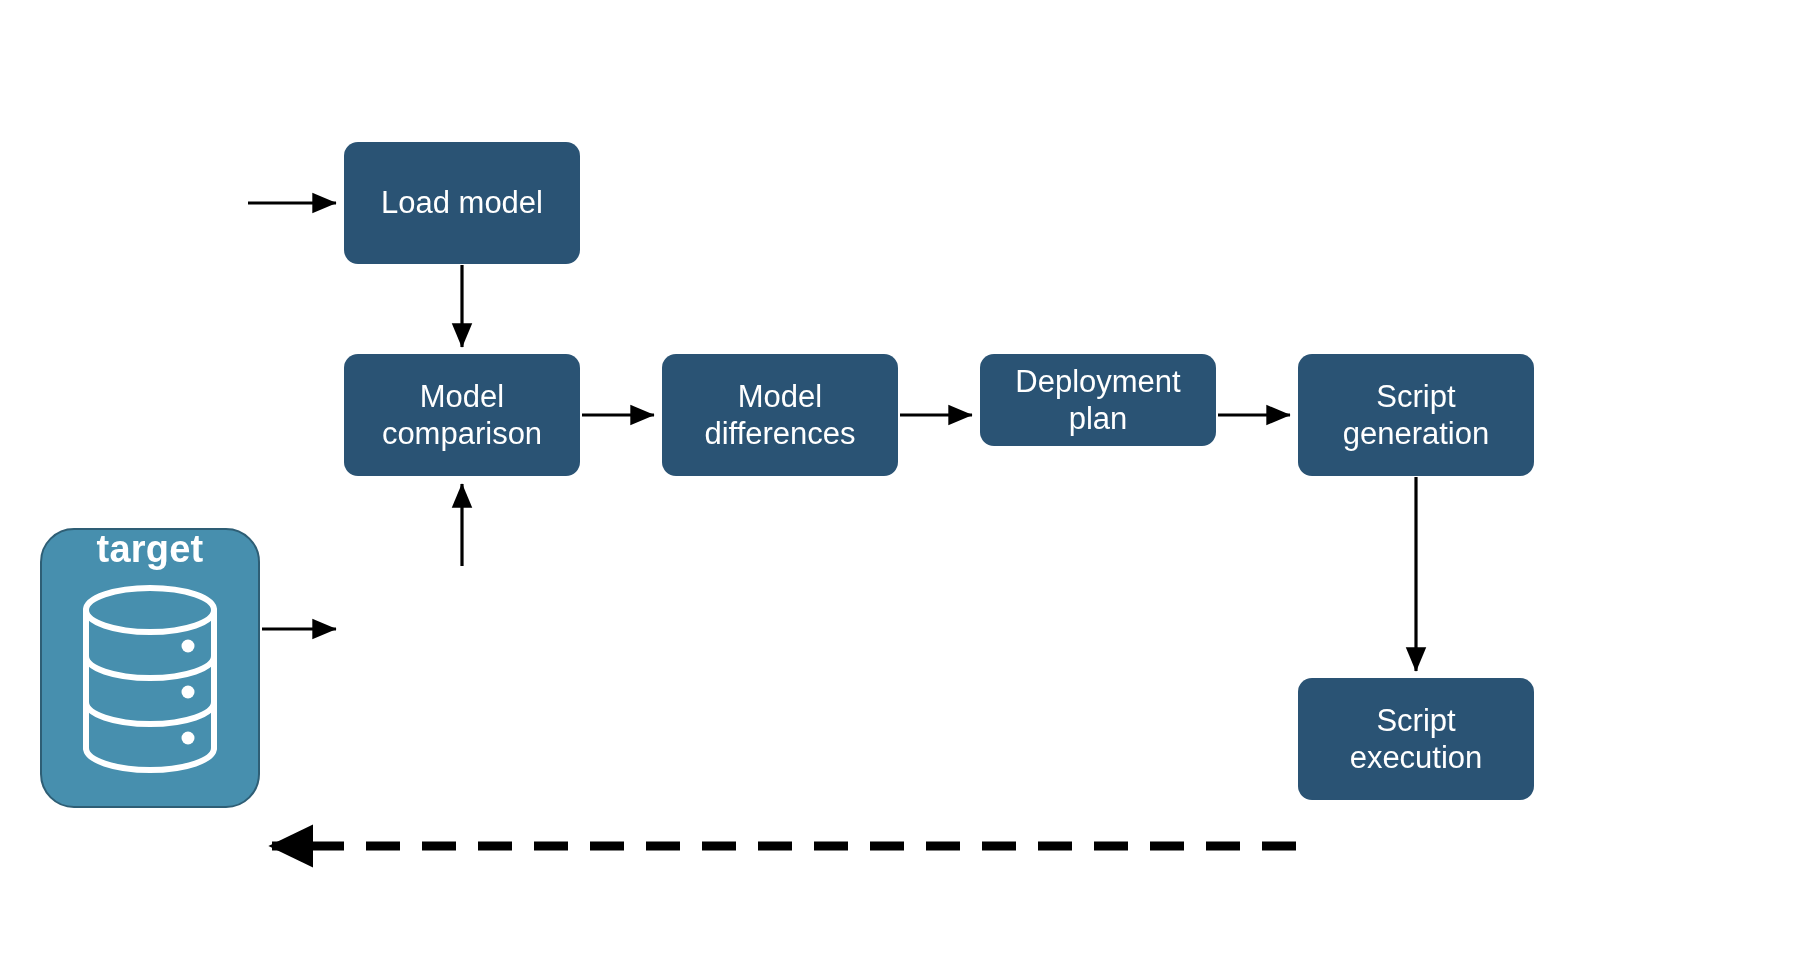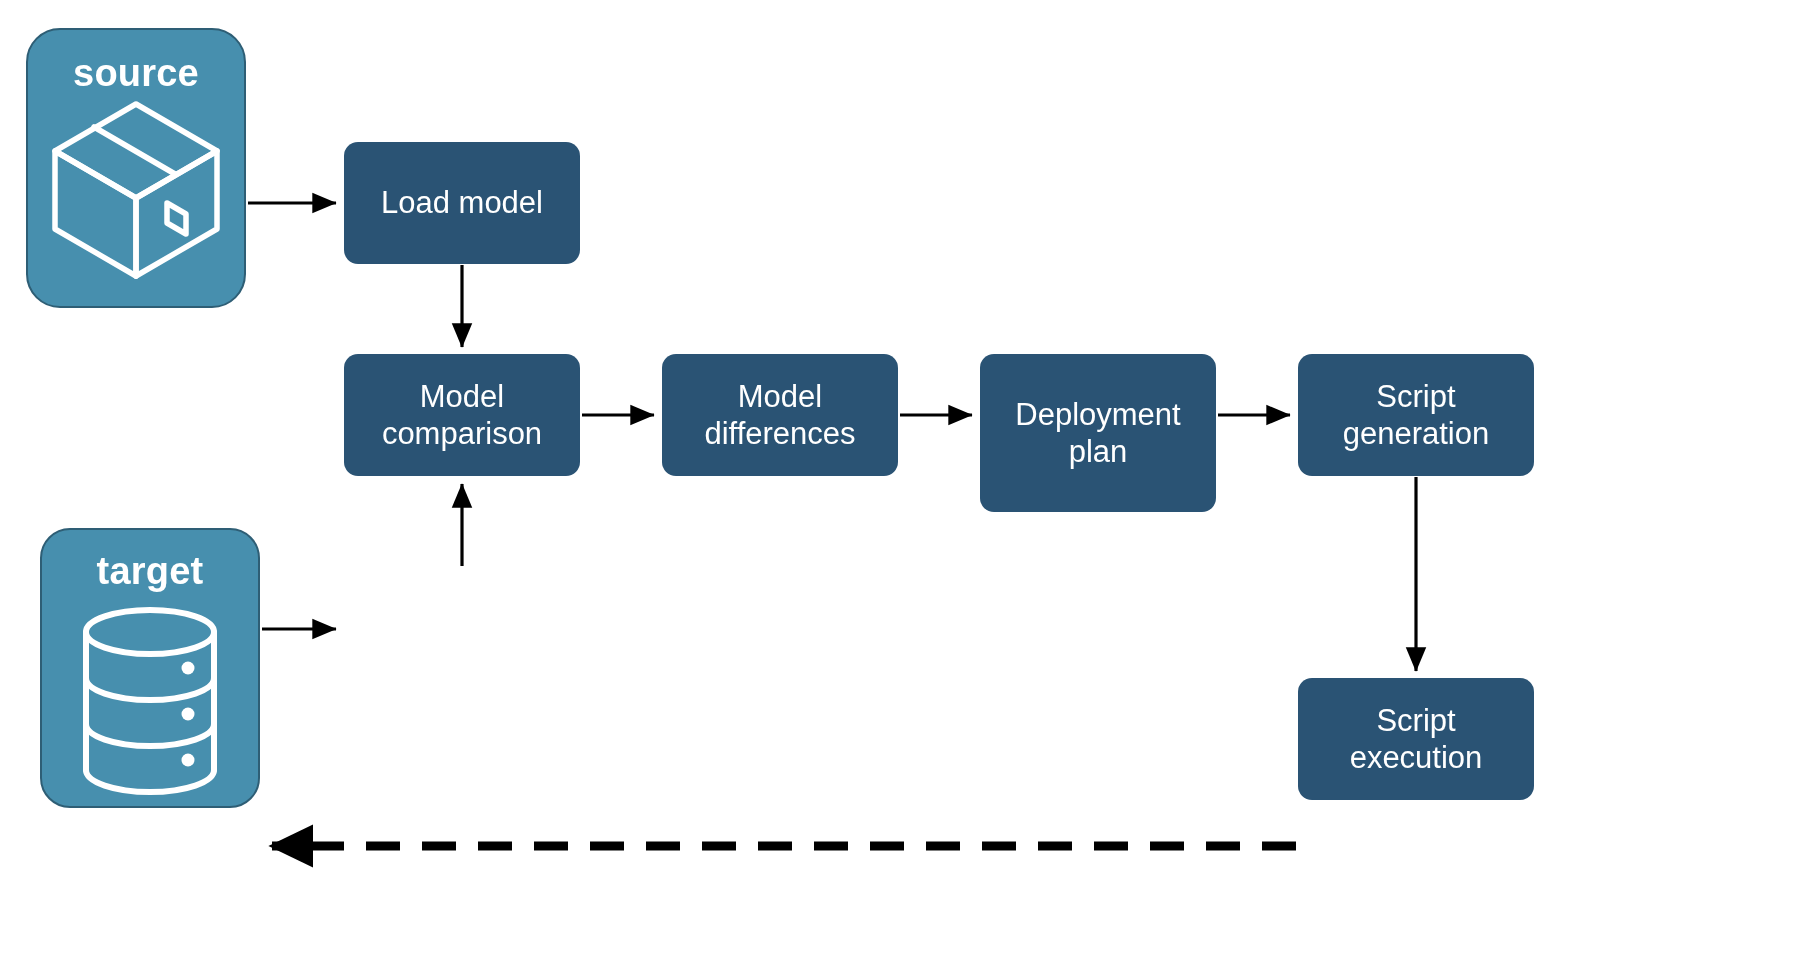--- a/index.html
+++ b/index.html
@@ -96,39 +96,22 @@
 
     <line x1="1416" y1="477" x2="1416" y2="671" stroke="#000000" stroke-width="3.2" marker-end="url(#arrowhead)"></line>
 
     <line x1="262" y1="629" x2="336" y2="629" stroke="#000000" stroke-width="3.2" marker-end="url(#arrowhead)"></line>
 
     <line x1="462" y1="566" x2="462" y2="484" stroke="#000000" stroke-width="3.2" marker-end="url(#arrowhead)"></line>
 
     <line x1="1296" y1="846" x2="272" y2="846" stroke="#000000" stroke-width="9" stroke-dasharray="34 22" marker-end="url(#arrowhead-fat)"></line>
   </svg>
 
-  <div class="endpoint-card" style="left:26px; top:28px; width:220px; height:280px; padding-top:24px;">
-    <span class="endpoint-title">source</span>
-    <svg class="endpoint-glyph" width="190" height="182" viewBox="0 0 190 182" style="margin-top:6px;">
-      <g fill="none" stroke="#ffffff" stroke-width="5.5" stroke-linejoin="round" stroke-linecap="round">
 
-        <path d="M95 6 L176 53 L95 100 L14 53 Z"></path>
-
-        <path d="M14 53 L14 131 L95 178 L95 100 Z"></path>
-
-        <path d="M176 53 L176 131 L95 178 L95 100 Z"></path>
-
-        <path d="M53 29 L134 76"></path>
-
-        <path d="M126 105 L145 116 L145 136 L126 125 Z"></path>
-      </g>
-    </svg>
-  </div>
-
-  <div class="endpoint-card" style="left:40px; top:528px; width:220px; height:280px; padding-top:22px;border-radius:30px;">
+  <div class="endpoint-card" style="left:40px; top:528px; width:220px; height:280px; ">
     <span class="endpoint-title">target</span>
     <svg class="endpoint-glyph" width="160" height="196" viewBox="0 0 160 196" style="margin-top:14px;">
       <g fill="none" stroke="#ffffff" stroke-width="6" stroke-linejoin="round" stroke-linecap="round">
 
         <ellipse cx="80" cy="28" rx="64" ry="22"></ellipse>
 
         <path d="M16 28 L16 166"></path>
         <path d="M144 28 L144 166"></path>
 
         <path d="M16 166 A64 22 0 0 0 144 166"></path>
@@ -150,21 +133,21 @@
   <div class="proc-box" style="left:344px; top:354px; width:236px; height:122px;">
     <span class="proc-label">Model
 comparison</span>
   </div>
 
   <div class="proc-box" style="left:662px; top:354px; width:236px; height:122px;">
     <span class="proc-label">Model
 differences</span>
   </div>
 
-  <div class="proc-box" style="left:980px; top:354px; width:236px; height:158px;">
+  <div class="proc-box" style="left:980px; top:354px; width:236px; height:92px;">
     <span class="proc-label">Deployment
 plan</span>
   </div>
 
   <div class="proc-box" style="left:1298px; top:354px; width:236px; height:122px;">
     <span class="proc-label">Script
 generation</span>
   </div>
 
 

